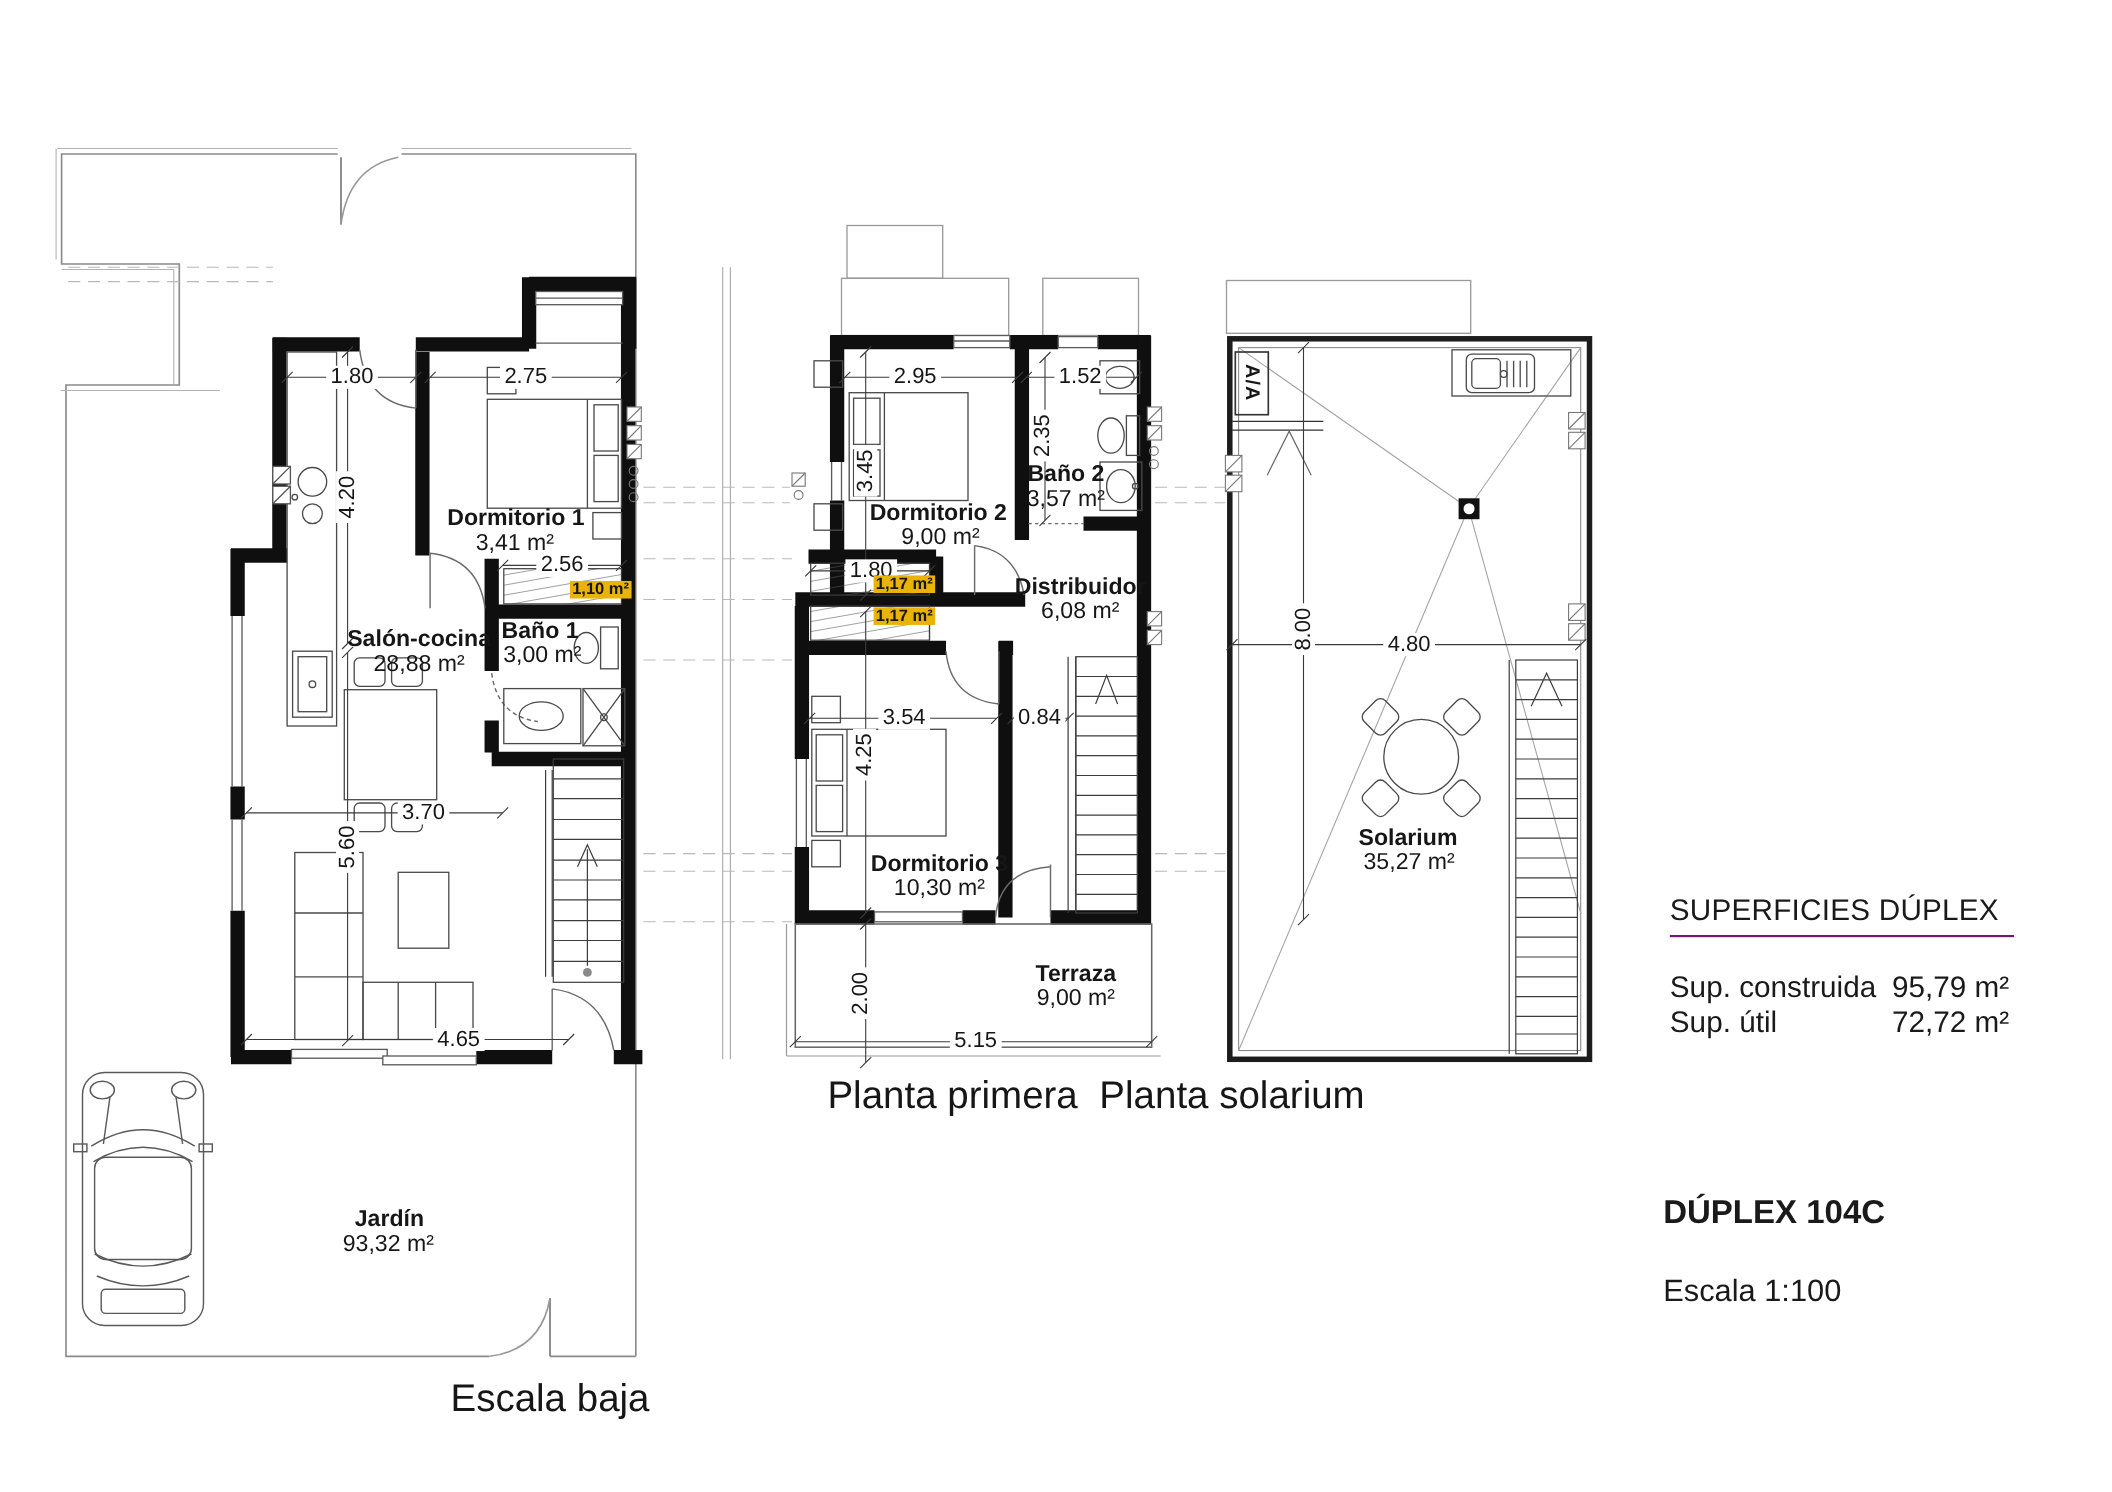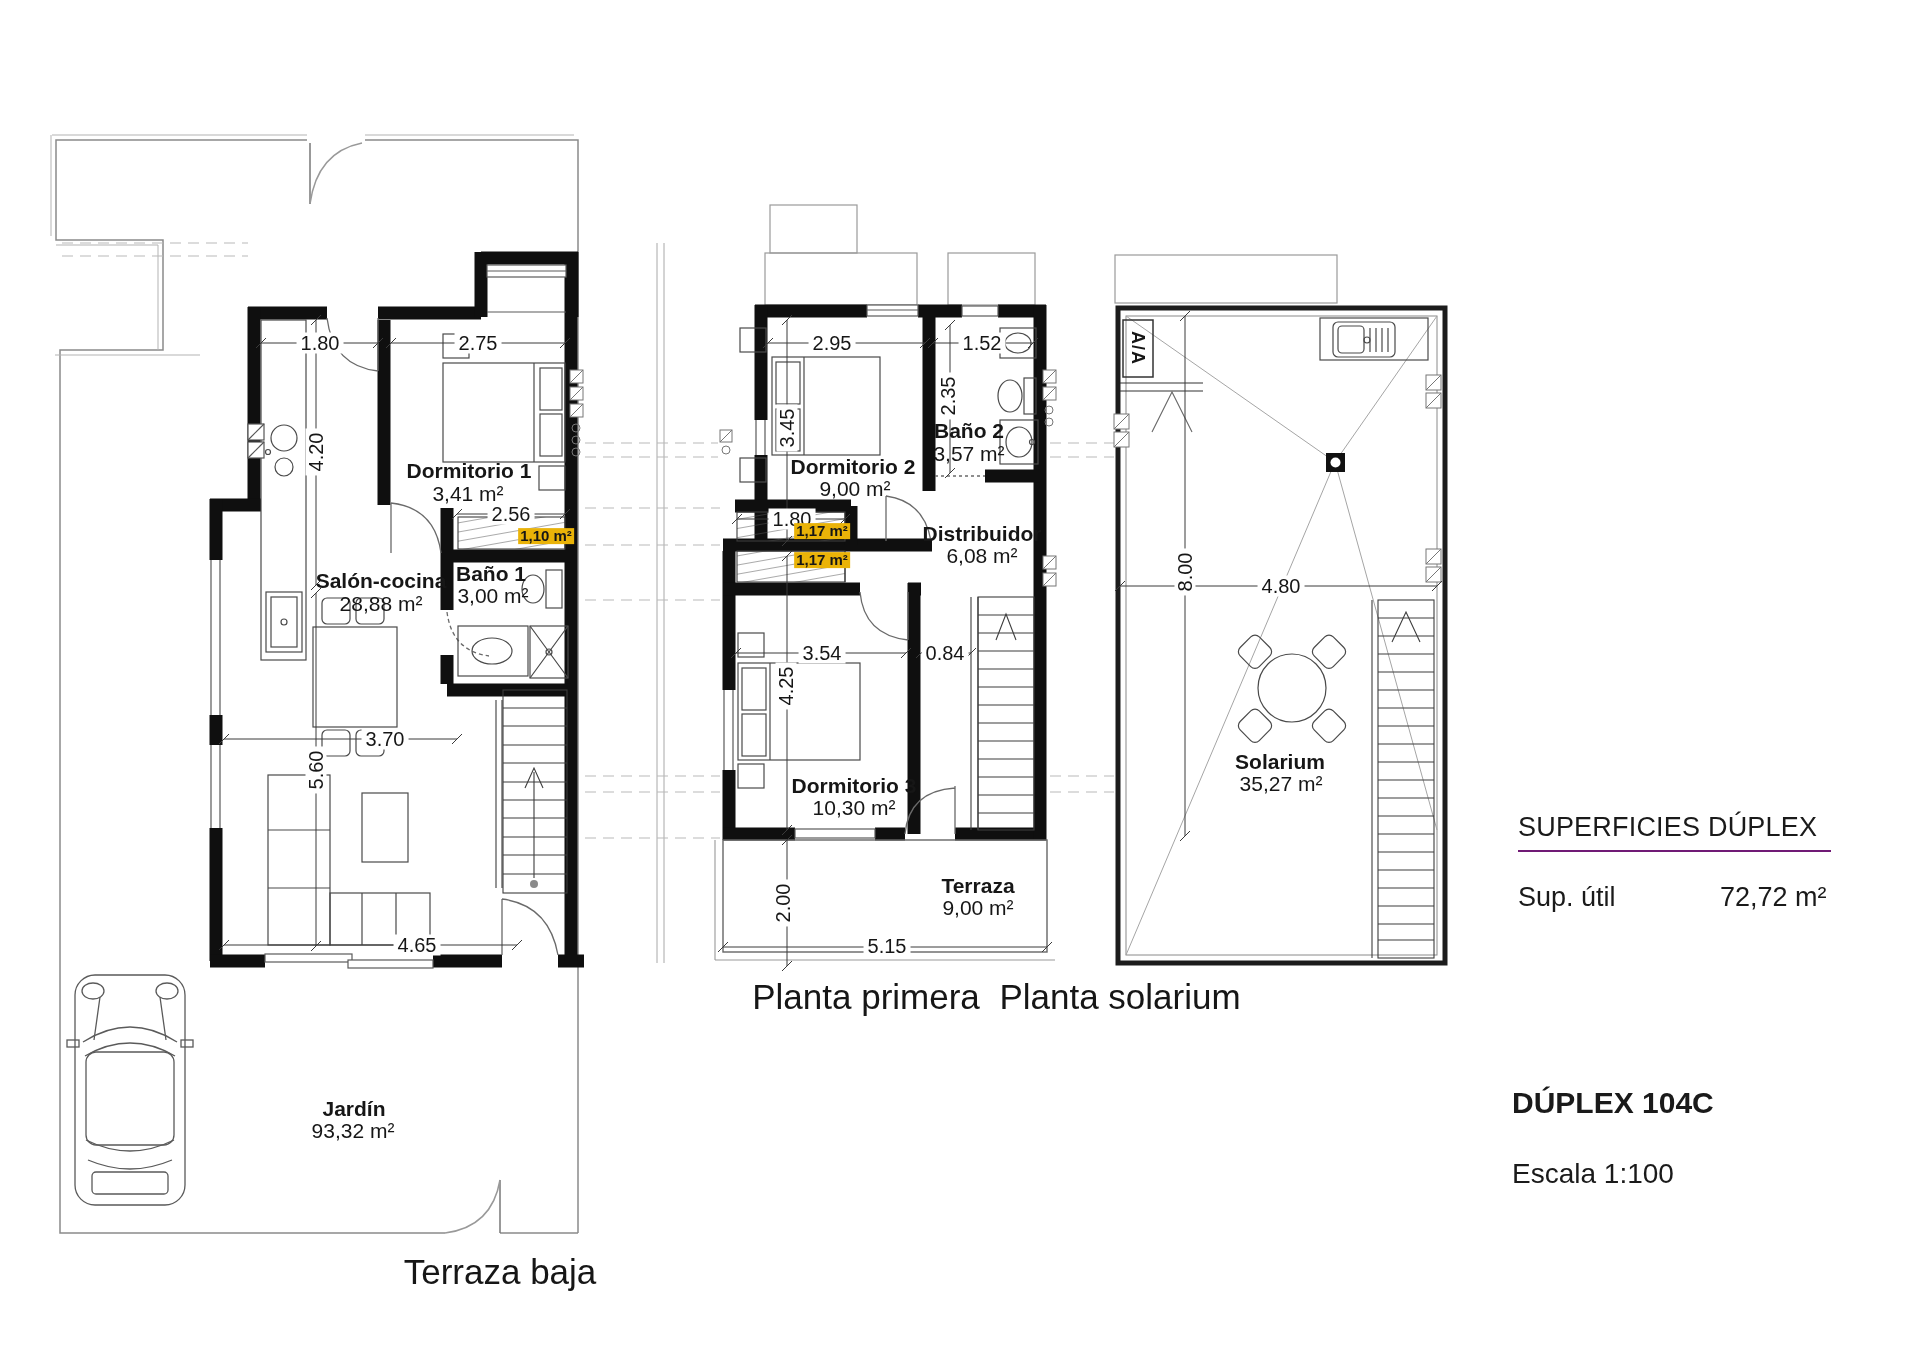--- a/index.html
+++ b/index.html
@@ -373,21 +373,21 @@
   <div class="lbl small-area" style="left:546px;top:536px">1,10 m²</div>
   <div class="lbl room-name" style="left:491px;top:574px">Baño 1</div>
   <div class="lbl room-area" style="left:493px;top:596px">3,00 m²</div>
   <div class="lbl room-name" style="left:381px;top:581px">Salón-cocina</div>
   <div class="lbl room-area" style="left:381px;top:604px">28,88 m²</div>
   <div class="lbl dim" style="left:385px;top:739px">3.70</div>
   <div class="lbl dim v" style="left:316px;top:770px">5.60</div>
   <div class="lbl dim" style="left:417px;top:945px">4.65</div>
   <div class="lbl room-name" style="left:354px;top:1109px">Jardín</div>
   <div class="lbl room-area" style="left:353px;top:1131px">93,32 m²</div>
-  <div class="lbl plan-title" style="left:500px;top:1272px">Terraza baja</div>
+  <div class="lbl plan-title" style="left:500px;top:1272px">Escala baja</div>
 
   <div class="lbl dim" style="left:832px;top:343px">2.95</div>
   <div class="lbl dim" style="left:982px;top:343px">1.52</div>
   <div class="lbl dim v" style="left:787px;top:428px">3.45</div>
   <div class="lbl dim v" style="left:948px;top:396px">2.35</div>
   <div class="lbl room-name" style="left:969px;top:431px">Baño 2</div>
   <div class="lbl room-area" style="left:969px;top:454px">3,57 m²</div>
   <div class="lbl room-name" style="left:853px;top:467px">Dormitorio 2</div>
   <div class="lbl room-area" style="left:855px;top:489px">9,00 m²</div>
   <div class="lbl dim" style="left:792px;top:519px">1.80</div>
@@ -410,20 +410,24 @@
   <div class="lbl dim v" style="left:1185px;top:572px">8.00</div>
   <div class="lbl dim" style="left:1281px;top:586px">4.80</div>
   <div class="lbl room-name" style="left:1280px;top:762px">Solarium</div>
   <div class="lbl room-area" style="left:1281px;top:784px">35,27 m²</div>
   <div class="lbl plan-title" style="left:1120px;top:997px">Planta solarium</div>
 
   <div class="summary">
     <div class="sum-title">SUPERFICIES DÚPLEX</div>
     <div class="sum-rows">
       <div class="sum-row">
+        <span class="l">Sup. construida</span>
+        <span class="r">95,79 m²</span>
+      </div>
+      <div class="sum-row">
         <span class="l">Sup. útil</span>
         <span class="r">72,72 m²</span>
       </div>
     </div>
   </div>
 
   <div class="unit-name">DÚPLEX 104C</div>
   <div class="scale-label">Escala 1:100</div>
 
 </div>

